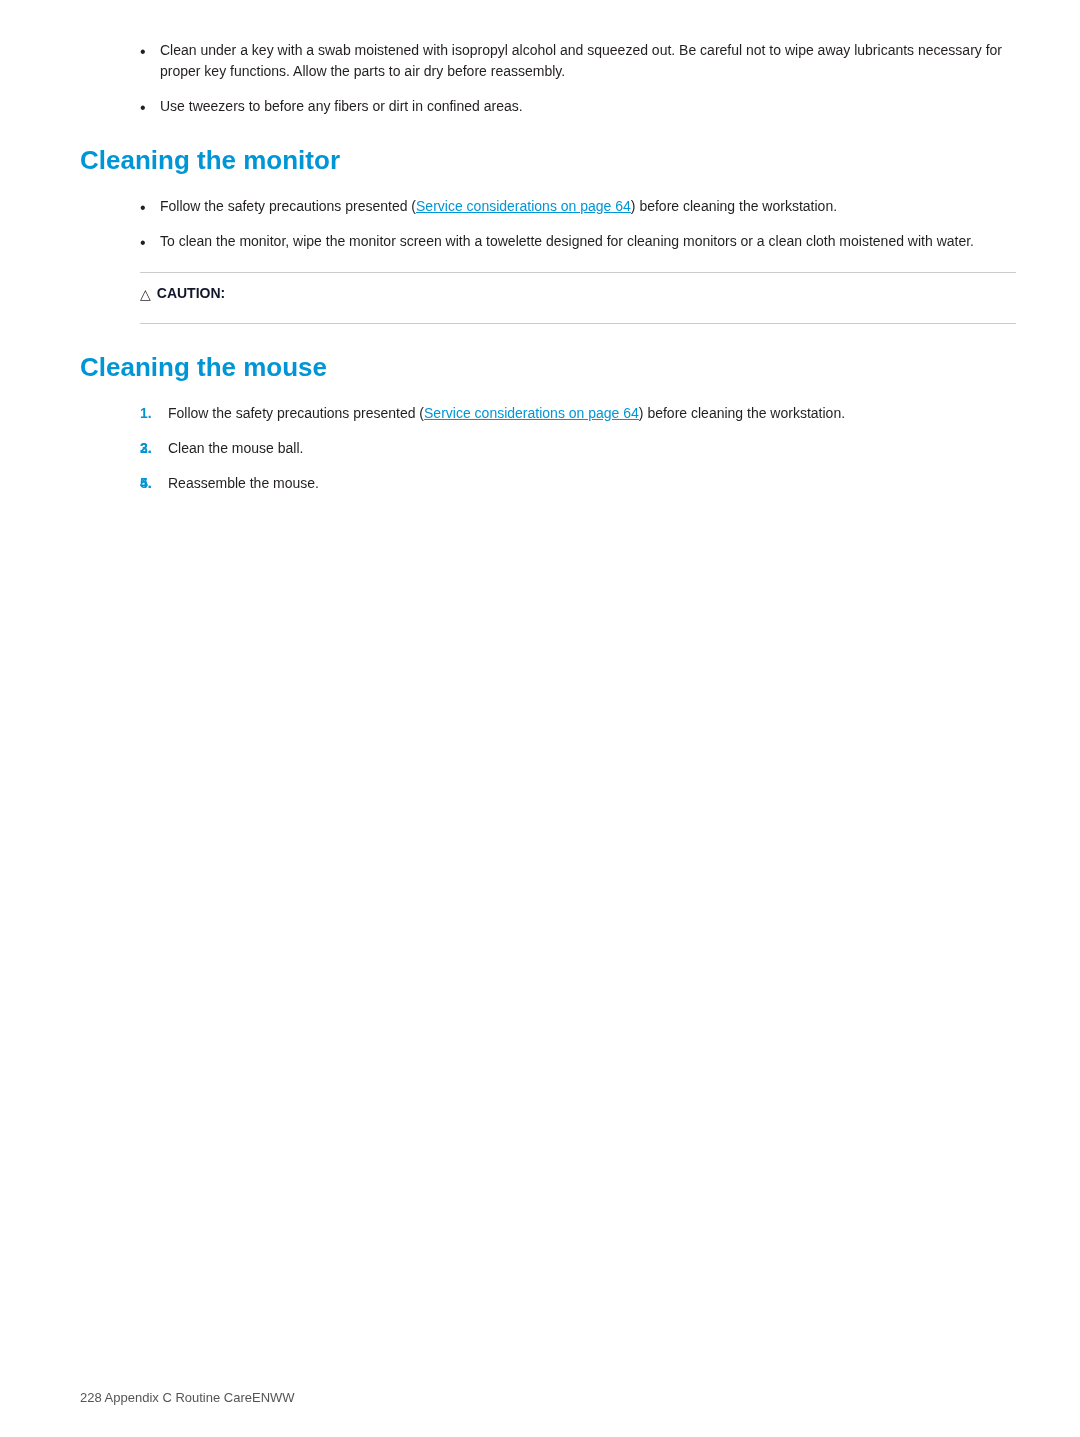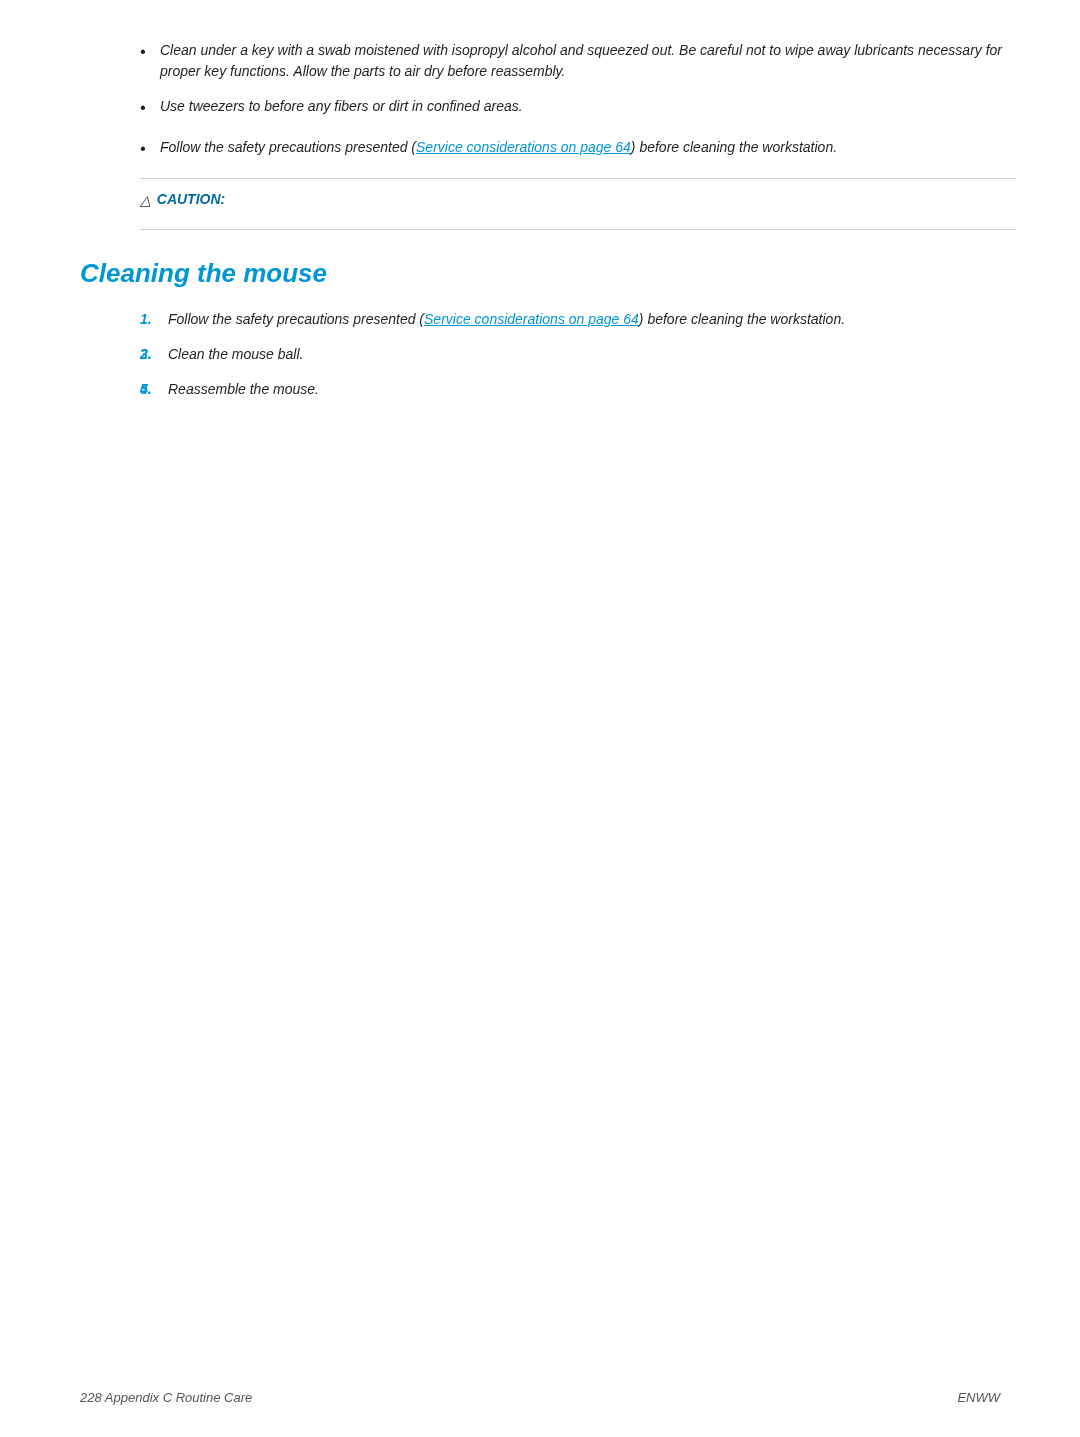--- a/index.html
+++ b/index.html
@@ -15,21 +15,20 @@
       color: #231f20;
       line-height: 1.5;
     }
 
     .page {
       width: 1080px;
       min-height: 1437px;
       background: #ffffff;
       padding: 40px 64px 60px 80px;
       position: relative;
-      font-style: italic;
     }
 
     .bullet-list {
       list-style: none;
       padding: 0;
       margin: 0 0 20px 60px;
     }
 
     .bullet-list li {
       position: relative;
@@ -71,21 +70,21 @@
     .caution-icon {
       font-size: 14px;
       color: #231f20;
       margin-right: 6px;
       margin-top: 1px;
       flex-shrink: 0;
     }
 
     .caution-label {
       font-weight: bold;
-      color: #0369a1;
+      color: #0f172a;
       margin-right: 6px;
       white-space: nowrap;
     }
 
     .caution-text {
       font-size: 14px;
       line-height: 1.5;
       color: #231f20;
     }
 
@@ -125,21 +124,20 @@
       color: #0096d6;
       font-weight: bold;
     }
 
     .footer {
       position: absolute;
       bottom: 30px;
       left: 80px;
       right: 80px;
       display: flex;
-      justify-content: space-between;
       font-size: 13px;
       color: #555;
     }
 
     .monitor-bullets {
       margin-left: 60px;
     }
   </style>
 </head>
 <body>
@@ -148,24 +146,28 @@
 
   <ul class="bullet-list">
     <li>
       <span>Clean under a key with a swab moistened with isopropyl alcohol and squeezed out. Be careful not to wipe away lubricants necessary for proper key functions. Allow the parts to air dry before reassembly.</span>
     </li>
     <li>
       <span>Use tweezers to before any fibers or dirt in confined areas.</span>
     </li>
   </ul>
 
+  <h2 class="section-title">Cleaning the monitor</h2>
 
   <ul class="bullet-list monitor-bullets">
     <li>
       <span>Follow the safety precautions presented (<a class="link" href="#">Service considerations on page 64</a>) before cleaning the workstation.</span>
+    </li>
+    <li>
+      <span>To clean the monitor, wipe the monitor screen with a towelette designed for cleaning monitors or a clean cloth moistened with water.</span>
     </li>
   </ul>
 
   <div class="caution-box">
     <div class="caution-line">
       <span class="caution-icon">△</span>
       <span class="caution-label">CAUTION:</span>
     </div>
   </div>
 

